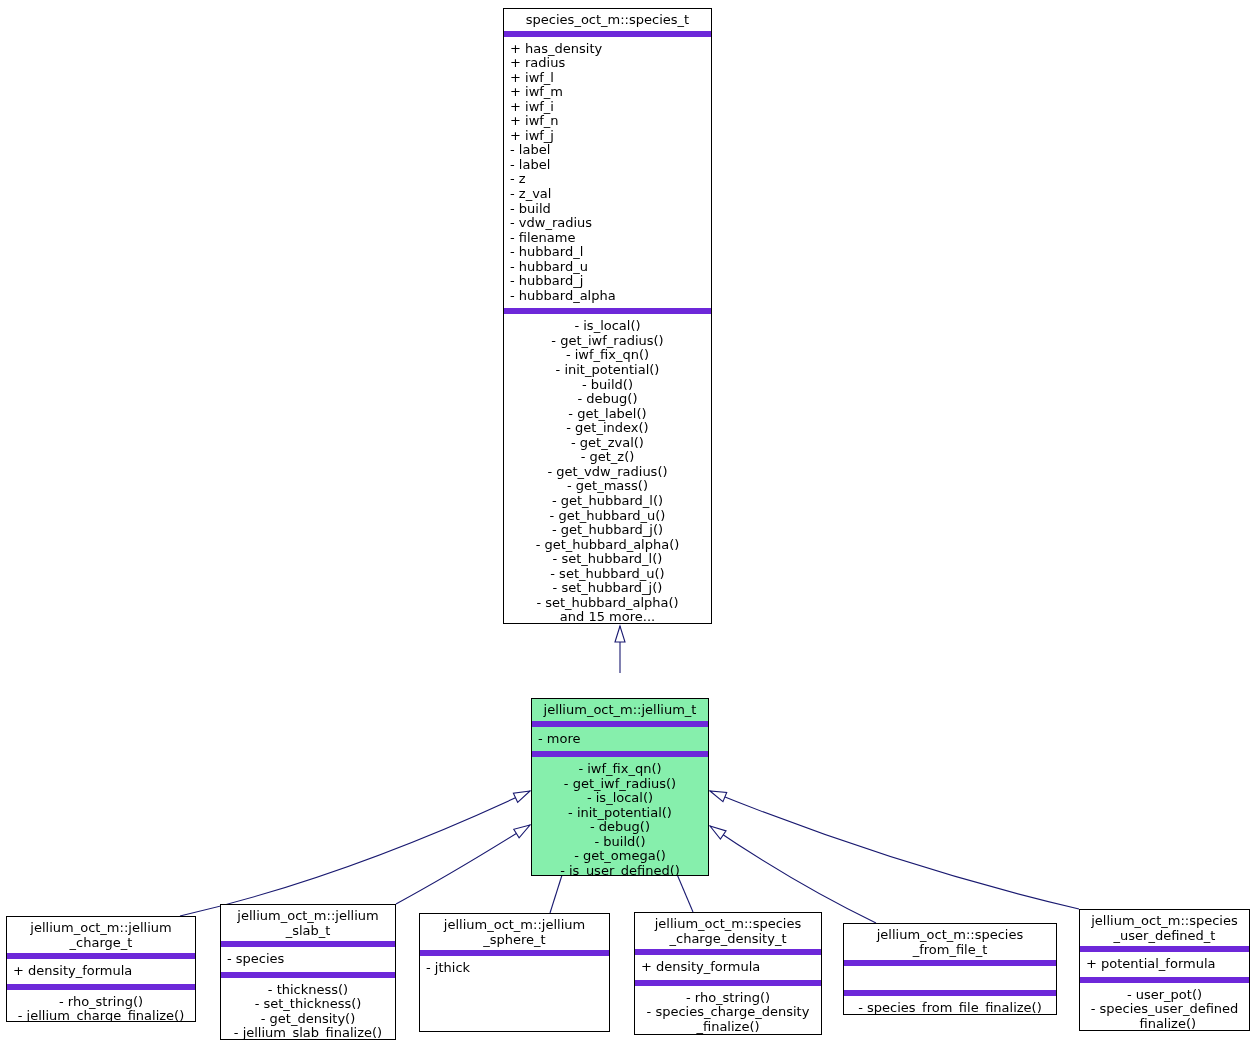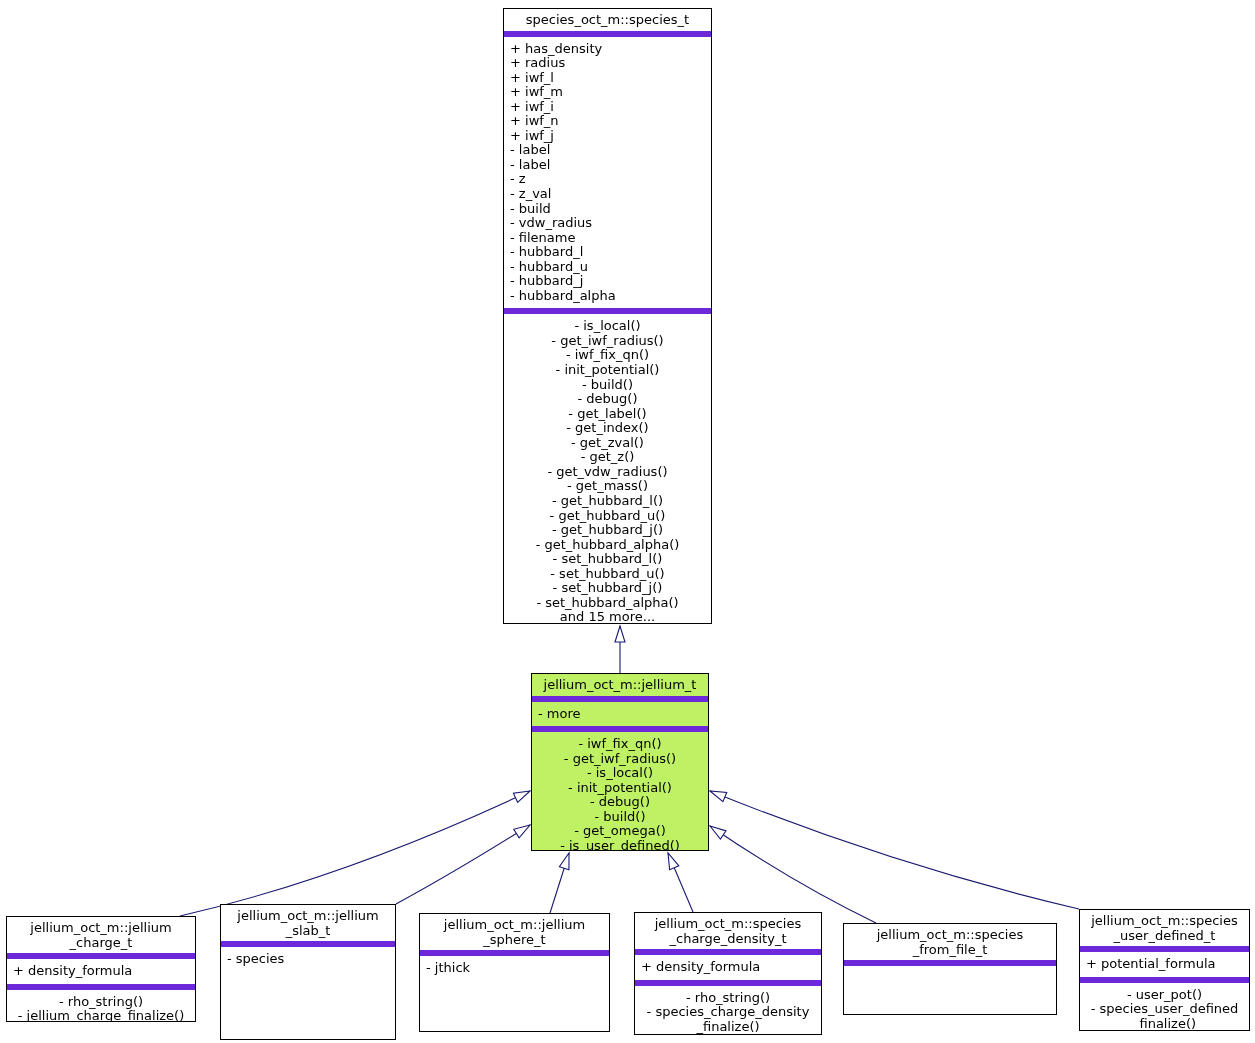--- a/index.html
+++ b/index.html
@@ -15,21 +15,21 @@
     position:absolute;
     box-sizing:border-box;
     background:#ffffff;
     border:1px solid #000000;
     display:flex;
     flex-direction:column;
     font-size:13px;
     line-height:14.55px;
     overflow:hidden;
   }
-  .node.highlight{background:#bef264;}
+  .node.highlight{background:#86efac;margin-top:25px;}
   .node .title{
     text-align:center;
     padding:4px 2px 3px 2px;
     flex:0 0 auto;
   }
   .node .sec{
     border-top:6px solid #6d28d9;
     padding:5px 6px;
     flex:0 0 auto;
     min-height:14px;
@@ -150,20 +150,26 @@
   </div>
 
   <div class="node" style="left:220px;top:904px;width:176px;height:136px">
     <div class="title">
         <div class="line">jellium_oct_m::jellium</div>
         <div class="line">_slab_t</div>
       </div>
     <div class="sec attrs">
         <div class="line">- species</div>
       </div>
+    <div class="sec methods">
+        <div class="line">- thickness()</div>
+        <div class="line">- set_thickness()</div>
+        <div class="line">- get_density()</div>
+        <div class="line">- jellium_slab_finalize()</div>
+      </div>
   </div>
 
   <div class="node" style="left:419px;top:913px;width:191px;height:119px">
     <div class="title">
         <div class="line">jellium_oct_m::jellium</div>
         <div class="line">_sphere_t</div>
       </div>
     <div class="sec attrs">
         <div class="line">- jthick</div>
       </div>
@@ -183,20 +189,23 @@
         <div class="line">_finalize()</div>
       </div>
   </div>
 
   <div class="node" style="left:843px;top:923px;width:214px;height:92px">
     <div class="title">
         <div class="line">jellium_oct_m::species</div>
         <div class="line">_from_file_t</div>
       </div>
     <div class="sec attrs"></div>
+    <div class="sec methods">
+        <div class="line">- species_from_file_finalize()</div>
+      </div>
   </div>
 
   <div class="node" style="left:1079px;top:909px;width:171px;height:122px">
     <div class="title">
         <div class="line">jellium_oct_m::species</div>
         <div class="line">_user_defined_t</div>
       </div>
     <div class="sec attrs">
         <div class="line">+ potential_formula</div>
       </div>

